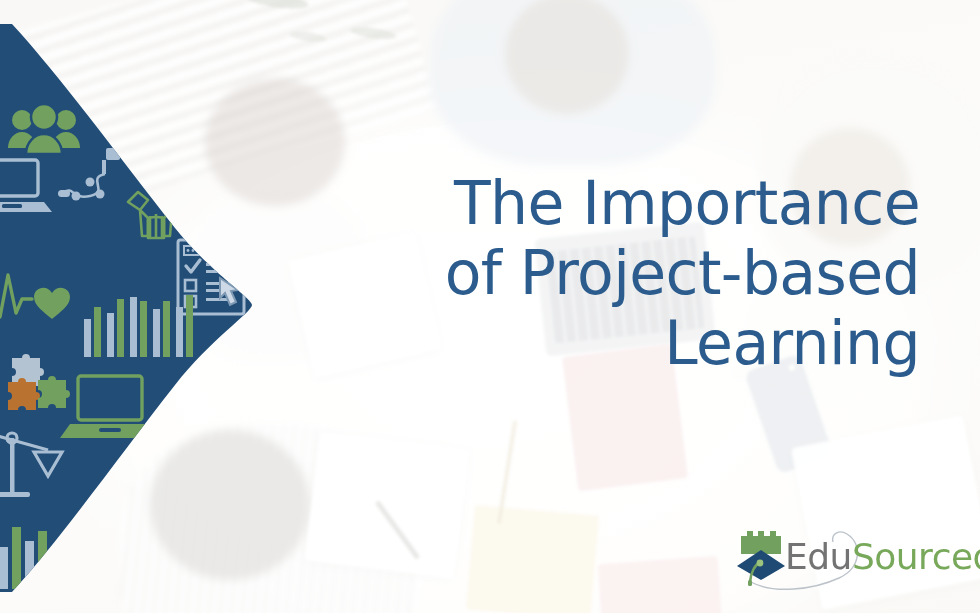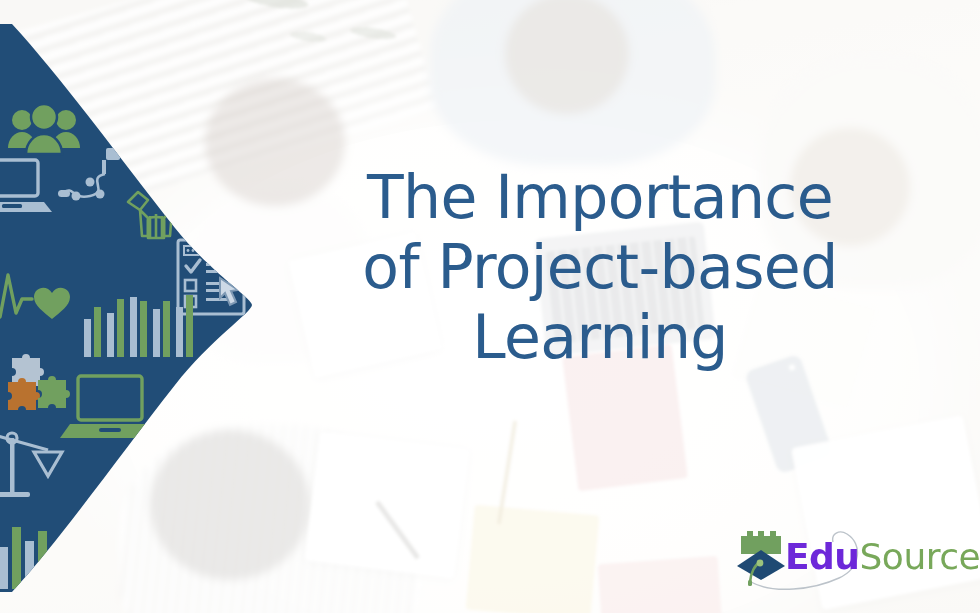--- a/index.html
+++ b/index.html
@@ -90,35 +90,35 @@
           transform:rotate(-36deg);border-radius:2px;}
   
   .wash{position:absolute;inset:0;background:rgba(255,255,255,.70);}
 
   
   .navy-wrap{position:absolute;left:0;top:0;width:300px;height:613px;}
   .navy-svg{display:block;width:300px;height:613px;}
 
   
   .title{
-    position:absolute;left:280px;top:162px;width:640px;
-    text-align:center;
+    position:absolute;left:280px;top:168px;width:640px;
+    text-align:right;
     color:#2b5c8d;
     font-family:"DejaVu Sans", sans-serif;
     font-size:60px;line-height:1.17;
     font-weight:400;letter-spacing:-.6px;
     white-space:pre-line;
   }
 
   
   .logo{position:absolute;left:733px;top:528px;width:200px;height:62px;}
   .logo-mark{position:absolute;left:0;top:2px;width:56px;height:56px;}
   .logo-word{position:absolute;left:52px;top:4px;font-size:36px;line-height:50px;
              font-family:"DejaVu Sans", sans-serif;letter-spacing:-.5px;white-space:nowrap;}
-  .logo-edu{color:#6d28d9;font-weight:700;}
+  .logo-edu{color:#737373;font-weight:400;}
   .logo-sourced{color:#78a85a;font-weight:400;}
   .logo-squiggle{position:absolute;left:10px;top:-4px;width:180px;height:66px;pointer-events:none;}
 </style>
 </head>
 <body>
 
 <div id="banner">
 
   <div class="photo">
     <div class="base"></div>

